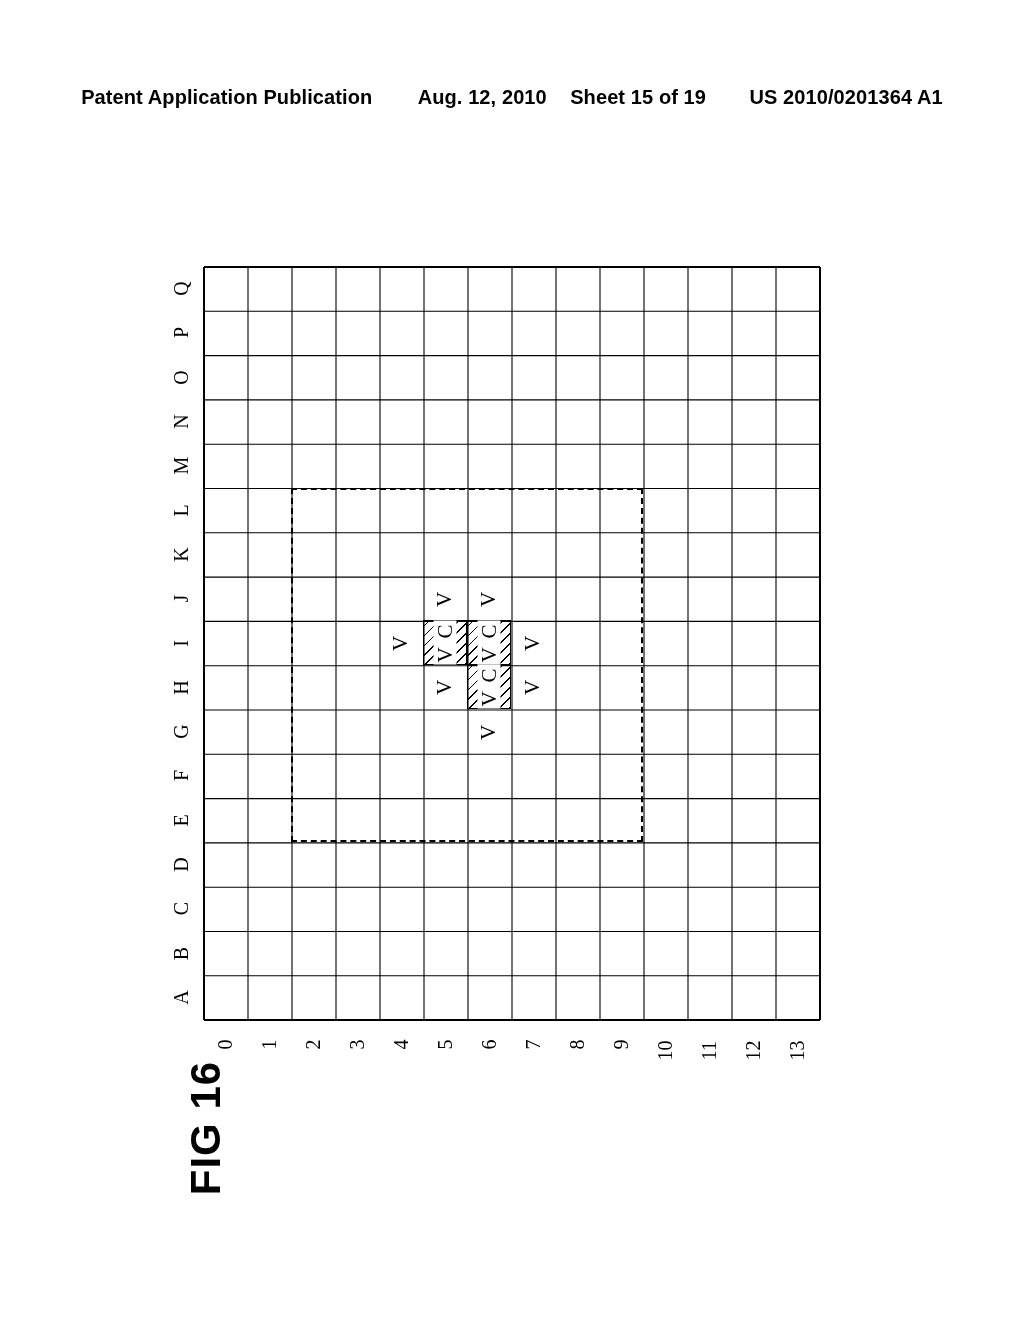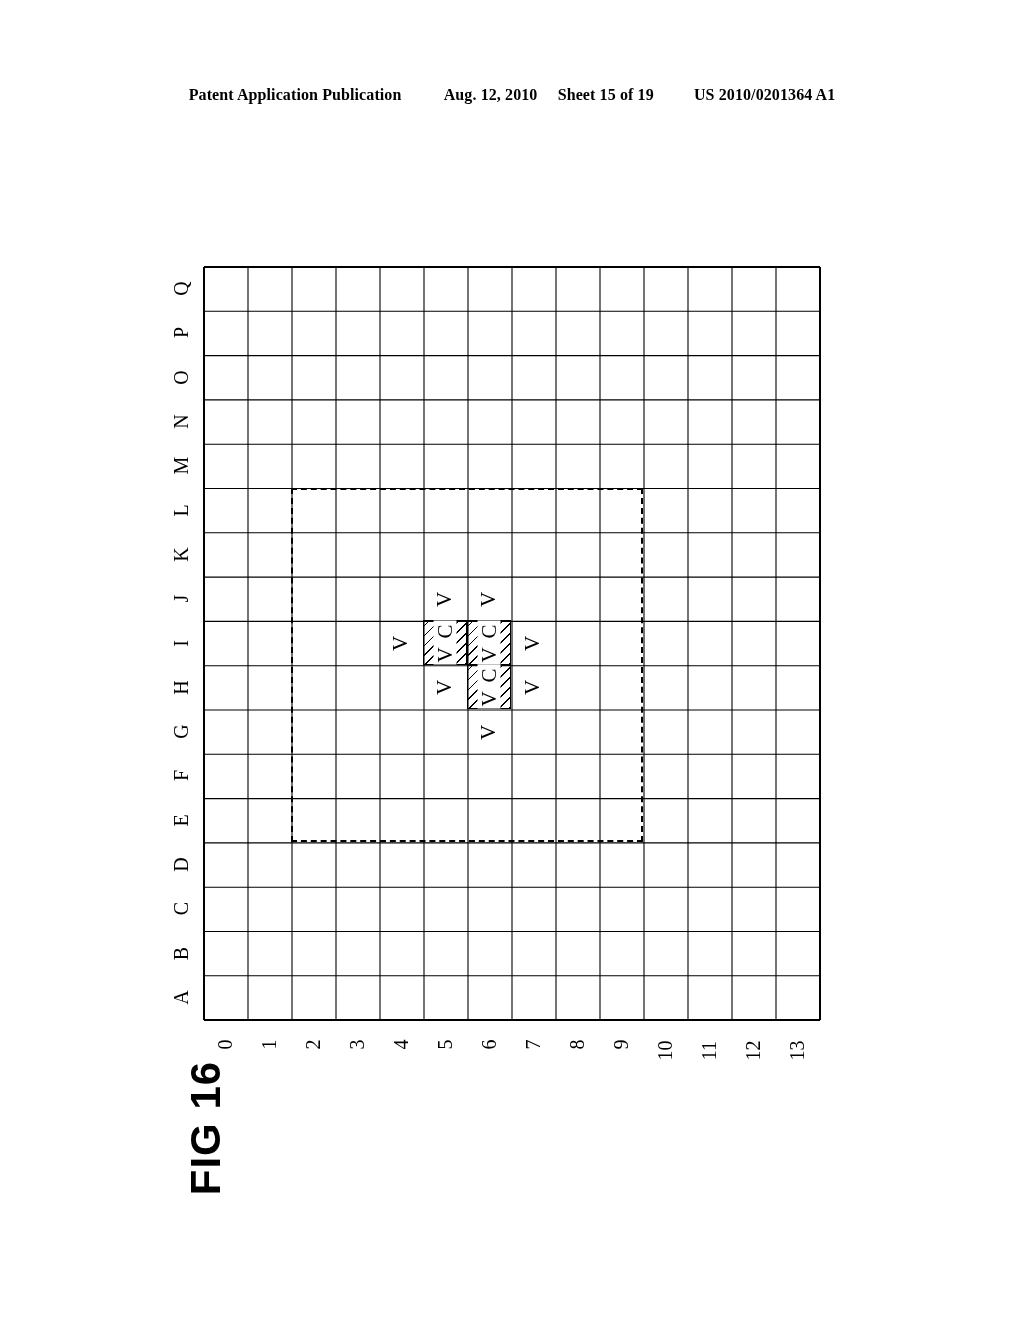--- a/index.html
+++ b/index.html
@@ -15,23 +15,23 @@
     overflow: hidden;
   }
 
   
   #patent-header {
     position: absolute;
     left: 0;
     top: 86px;
     width: 1024px;
     text-align: center;
-    font-family: Liberation Serif, serif;
+    font-family: Liberation Sans, sans-serif;
     font-weight: bold;
-    font-size: 16px;
+    font-size: 20px;
     color: #000;
     white-space: nowrap;
     letter-spacing: 0.1px;
   }
   #patent-header .seg { display: inline-block; }
   #patent-header .gap-lg { display: inline-block; width: 34px; }
   #patent-header .gap-md { display: inline-block; width: 12px; }
   #patent-header .gap-xl { display: inline-block; width: 32px; }
 
   

